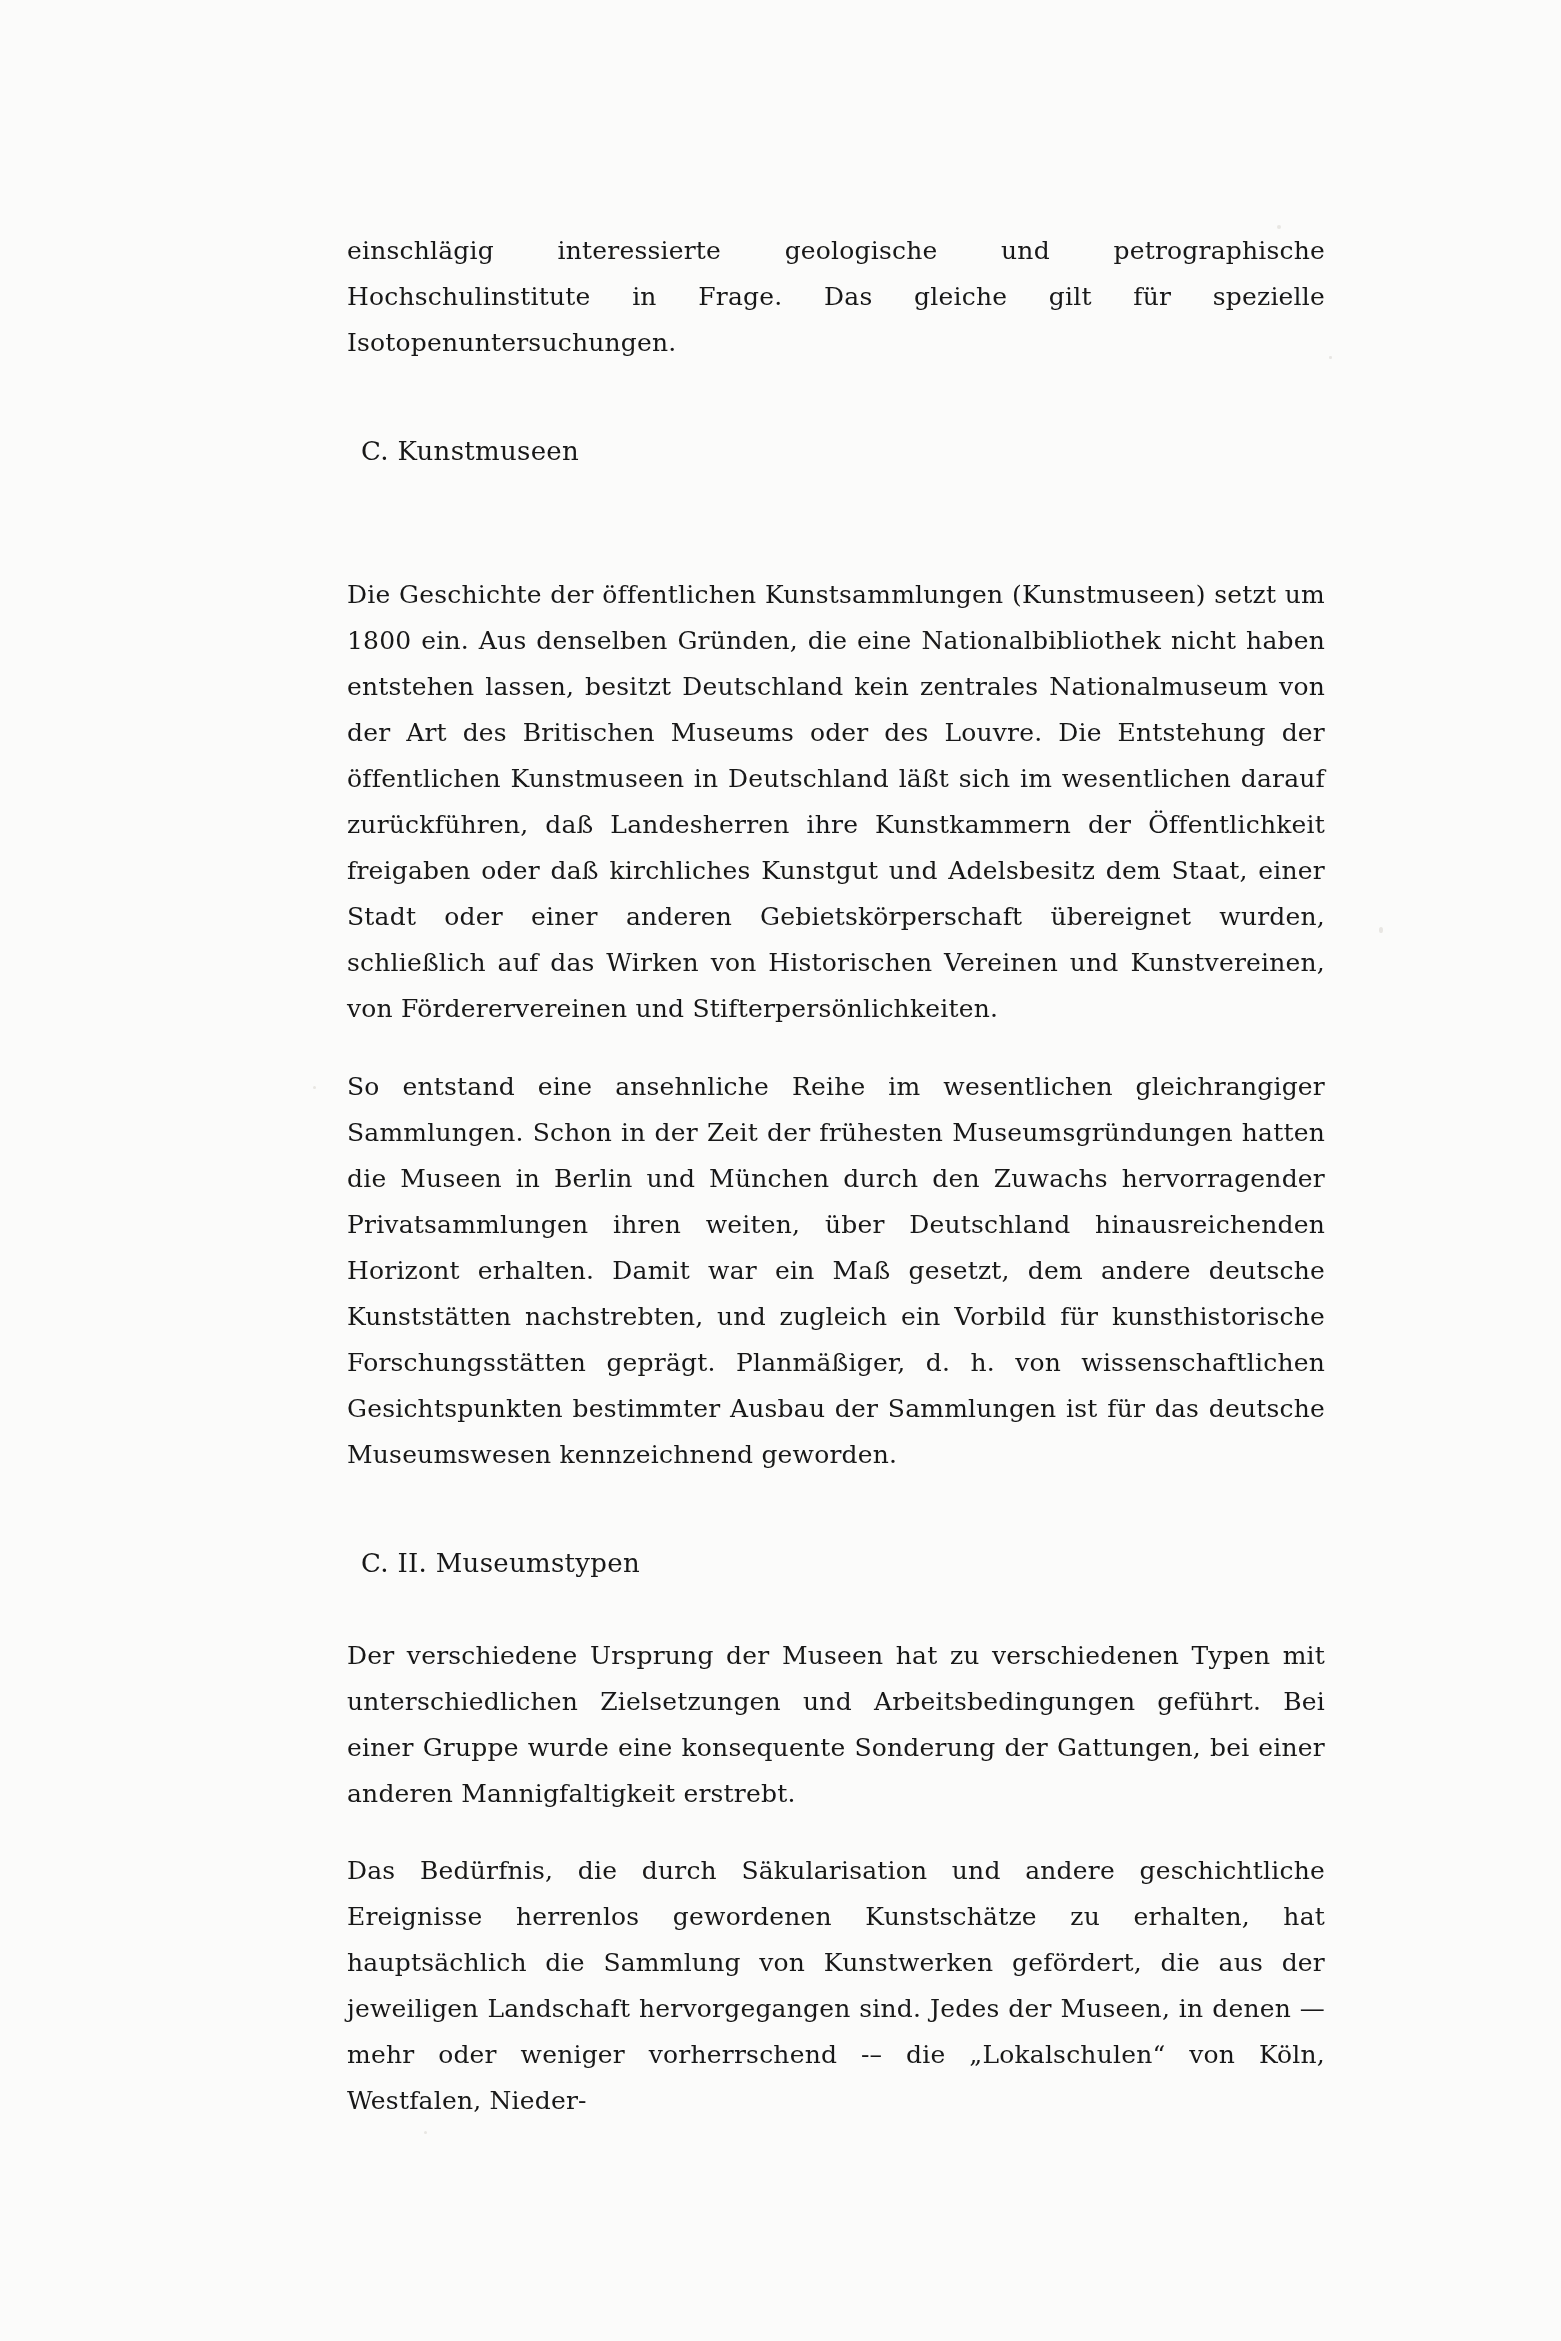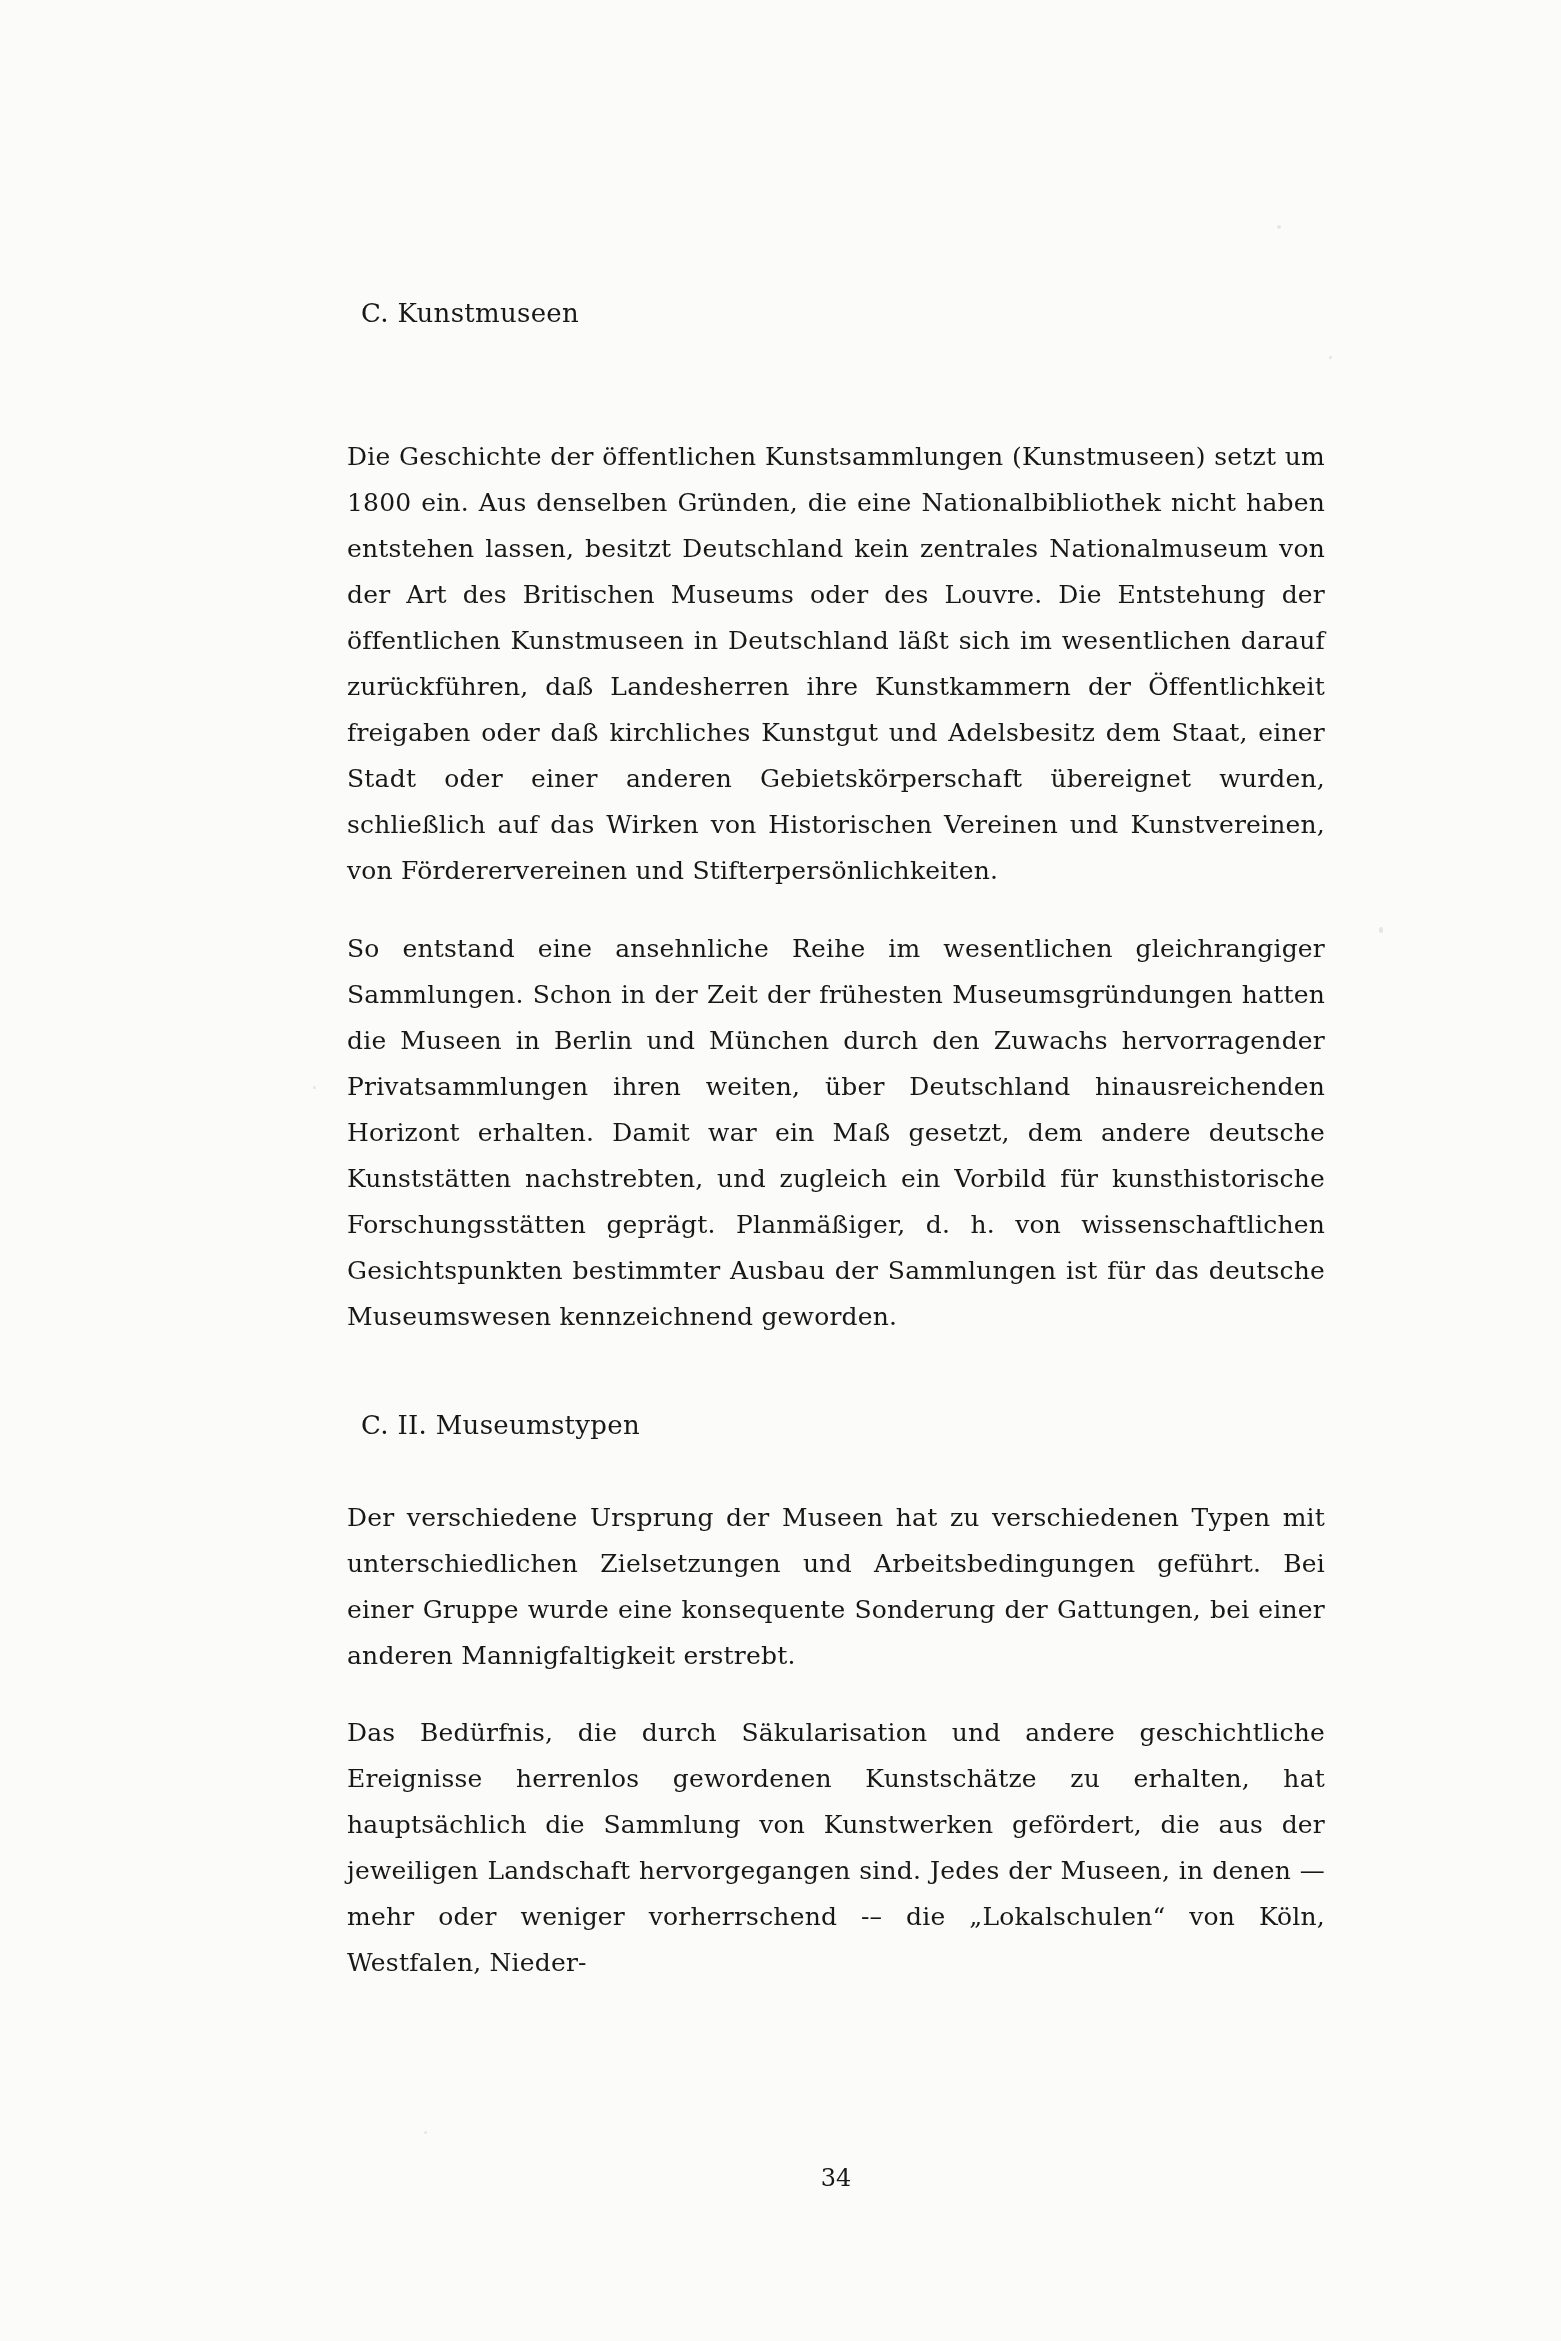--- a/index.html
+++ b/index.html
@@ -74,20 +74,21 @@
 <div class="page">
 
   <span class="speck" style="left:1277px; top:225px; width:4.1px; height:4.1px;"></span>
   <span class="speck" style="left:1379px; top:927px; width:4.1px; height:5.8px;"></span>
   <span class="speck" style="left:1329px; top:356px; width:2.5px; height:2.5px;"></span>
   <span class="speck" style="left:313px; top:1086px; width:3.3px; height:3.3px;"></span>
   <span class="speck" style="left:424px; top:2131px; width:3.3px; height:3.3px;"></span>
 
   <div class="content">
 
+    <p class="body-text">einschlägig interessierte geologische und petrographische Hochschulinstitute in Frage. Das gleiche gilt für spezielle Isotopenuntersuchungen.</p>
 
     <div class="heading-gap-before"></div>
     <h2 class="heading">C. Kunstmuseen</h2>
 
     <div class="heading-gap-before"></div>
 
     <div class="heading-gap-after"></div>
     <p class="body-text">Die Geschichte der öffentlichen Kunstsammlungen (Kunstmuseen) setzt um 1800 ein. Aus denselben Gründen, die eine Nationalbibliothek nicht haben entstehen lassen, besitzt Deutschland kein zentrales Nationalmuseum von der Art des Britischen Museums oder des Louvre. Die Entstehung der öffentlichen Kunstmuseen in Deutschland läßt sich im wesentlichen darauf zurückführen, daß Landesherren ihre Kunstkammern der Öffentlichkeit freigaben oder daß kirchliches Kunstgut und Adelsbesitz dem Staat, einer Stadt oder einer anderen Gebietskörperschaft übereignet wurden, schließlich auf das Wirken von Historischen Vereinen und Kunstvereinen, von Förderervereinen und Stifterpersönlichkeiten.</p>
 
     <div class="para-gap"></div>
@@ -95,16 +96,15 @@
 
     <div class="heading-gap-before"></div>
     <h2 class="heading">C. II. Museumstypen</h2>
 
     <div class="heading-gap-after"></div>
     <p class="body-text">Der verschiedene Ursprung der Museen hat zu verschiedenen Typen mit unterschiedlichen Zielsetzungen und Arbeitsbedingungen geführt. Bei einer Gruppe wurde eine konsequente Sonderung der Gattungen, bei einer anderen Mannigfaltigkeit erstrebt.</p>
 
     <div class="para-gap"></div>
     <p class="body-text">Das Bedürfnis, die durch Säkularisation und andere geschichtliche Ereignisse herrenlos gewordenen Kunstschätze zu erhalten, hat hauptsächlich die Sammlung von Kunstwerken gefördert, die aus der jeweiligen Landschaft hervorgegangen sind. Jedes der Museen, in denen — mehr oder weniger vorherrschend -– die „Lokalschulen“ von Köln, Westfalen, Nieder-</p>
 
-    <div class="page-number">34</div>
   </div>
 </div>
 
 
 </body></html>

